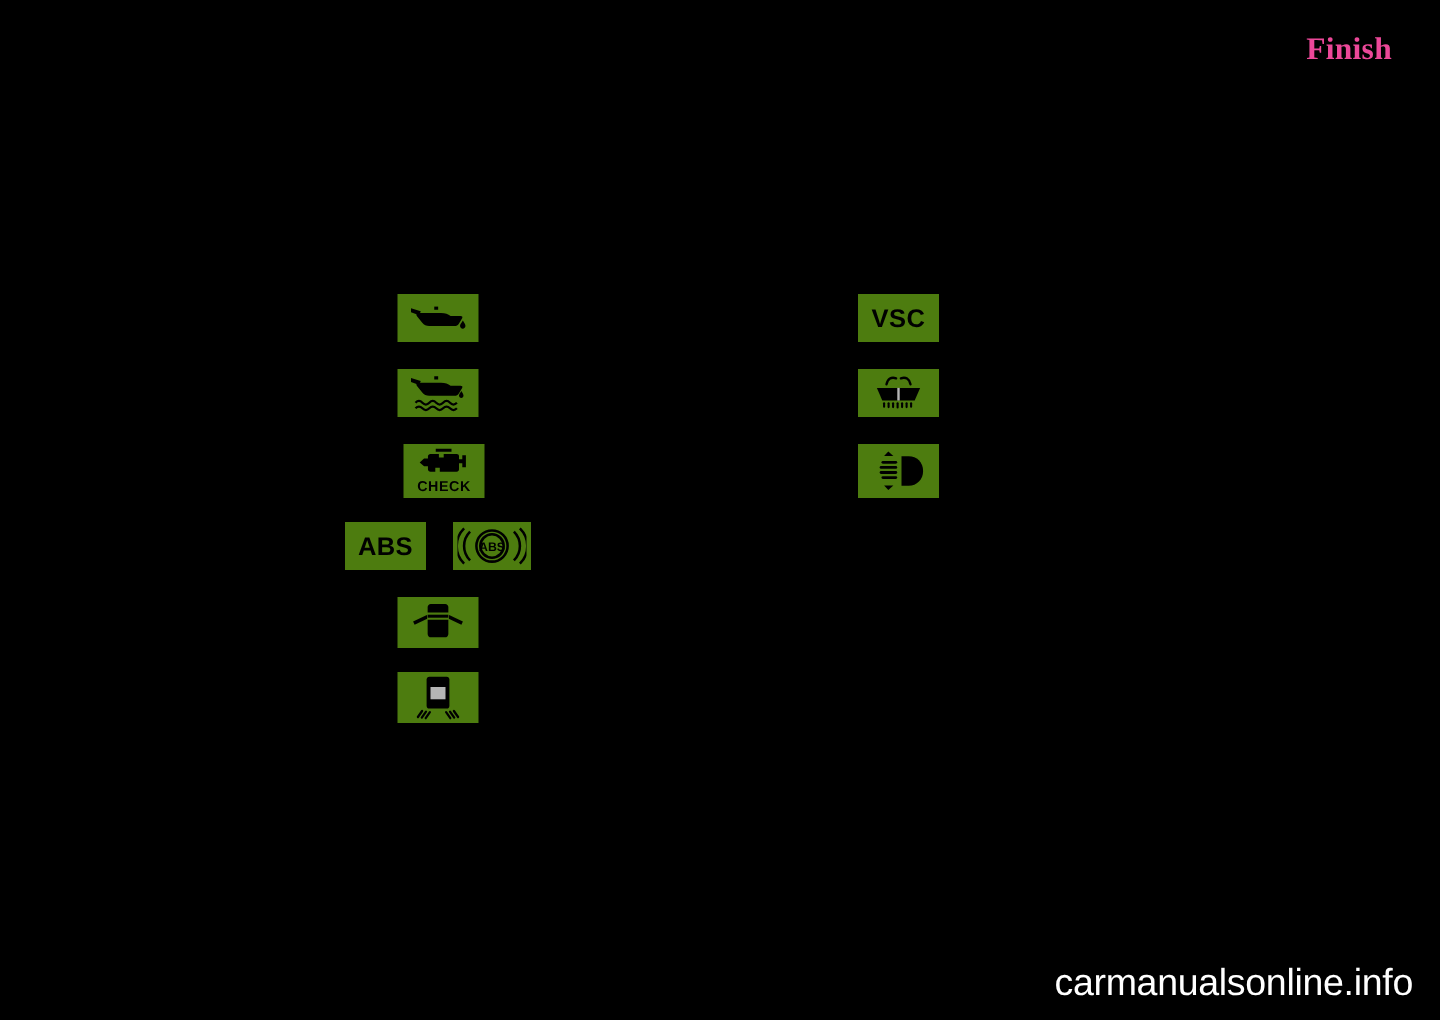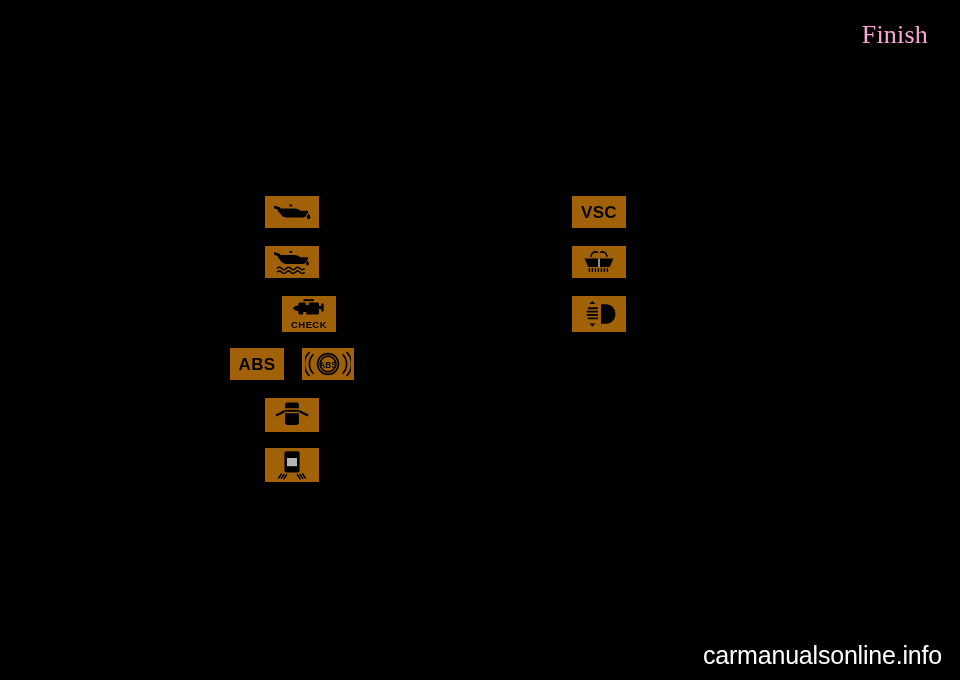--- a/index.html
+++ b/index.html
@@ -14,32 +14,32 @@
     overflow: hidden;
     font-family: "Liberation Sans", sans-serif;
     background: #000000;
   }
 
   
   .page-title {
     position: absolute;
     right: 32px;
     top: 20px;
-    color: #f9a8d4;
+    color: #ec4899;
     font-family: "Liberation Serif", serif;
-    font-weight: normal;
-    font-size: 26px;
+    font-weight: bold;
+    font-size: 21px;
     letter-spacing: 0.2px;
     white-space: nowrap;
   }
 
   
   .icon-tile {
     position: absolute;
-    background: #a16207;
+    background: #4d7c0f;
     display: flex;
     align-items: center;
     justify-content: center;
     box-sizing: border-box;
   }
   .icon-tile svg { display: block; }
 
   .tile-text {
     color: #000000;
     font-family: "Liberation Sans", sans-serif;
@@ -113,21 +113,21 @@
       <g fill="none" stroke="#000" stroke-width="1.5">
         <path d="M7 19.5 q2.3 -2.4 4.6 0 q2.3 2.4 4.6 0 q2.3 -2.4 4.6 0
                  q2.3 2.4 4.6 0 q2.3 -2.4 4.6 0 q2.3 2.4 4.6 0"></path>
         <path d="M7 23.2 q2.3 -2.4 4.6 0 q2.3 2.4 4.6 0 q2.3 -2.4 4.6 0
                  q2.3 2.4 4.6 0 q2.3 -2.4 4.6 0 q2.3 2.4 4.6 0"></path>
       </g>
     </svg>
   </span>
 </div>
 
-<div class="icon-tile" style="left:282px; top:296px; width:54px; height:36px;">
+<div class="icon-tile" style="left:269px; top:296px; width:54px; height:36px;">
   <div class="check-wrap">
     <span>
       <svg width="34" height="21" viewBox="0 0 34 21">
         <g fill="#000">
           <path d="M11.5 1.2 h10.5 v1.9 h-10.5 z"></path>
           <path d="M8.0 4.6 h5.6 l0 2.4 h3.2 l0 -2.4 h8.6 c1.0 0 1.6 0.6 1.6 1.5
                    v2.0 h2.2 v-2.6 h2.4 v8.0 h-2.4 v-2.6 h-2.2 v4.0
                    c0 0.9 -0.6 1.6 -1.6 1.6 h-11.2 l0 -2.6 h-3.0 l0 2.6 h-3.2
                    c-1.0 0 -1.7 -0.7 -1.7 -1.7 v-2.0 h-2.6 l-2.9 -2.5 l2.9 -2.6 h2.6
                    v-1.5 c0 -0.9 0.7 -1.6 1.7 -1.6 z"></path>

